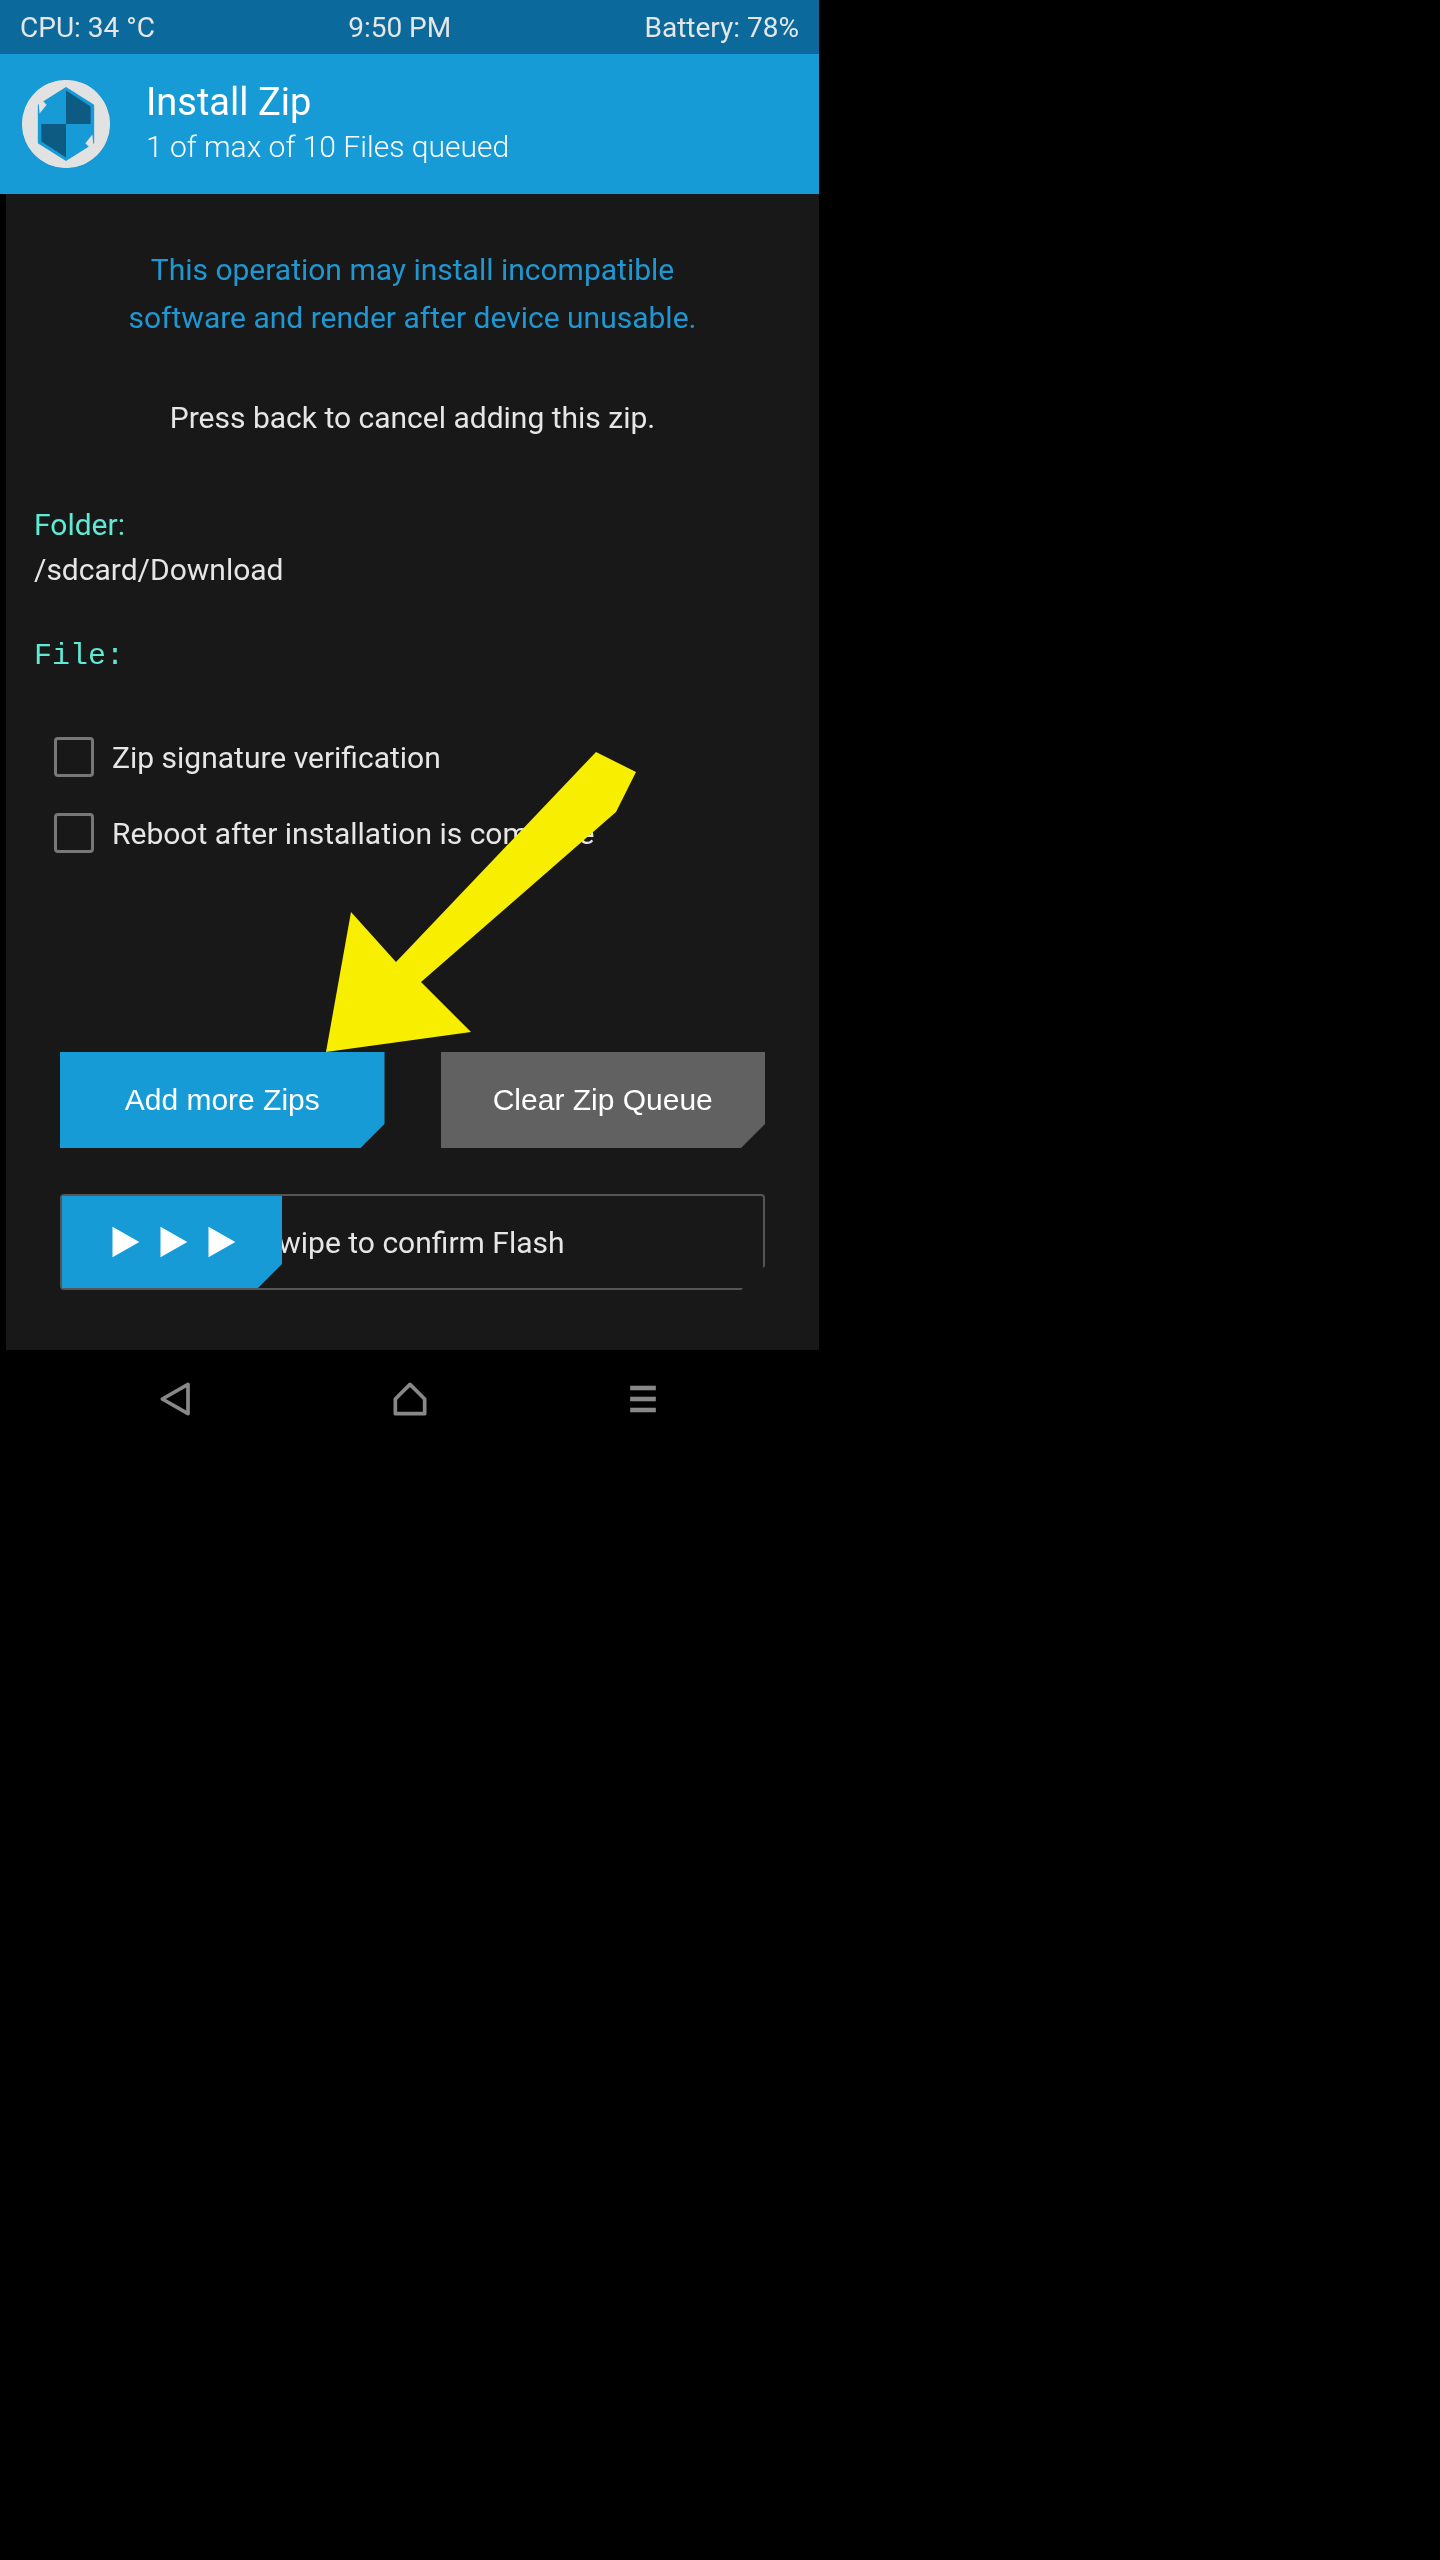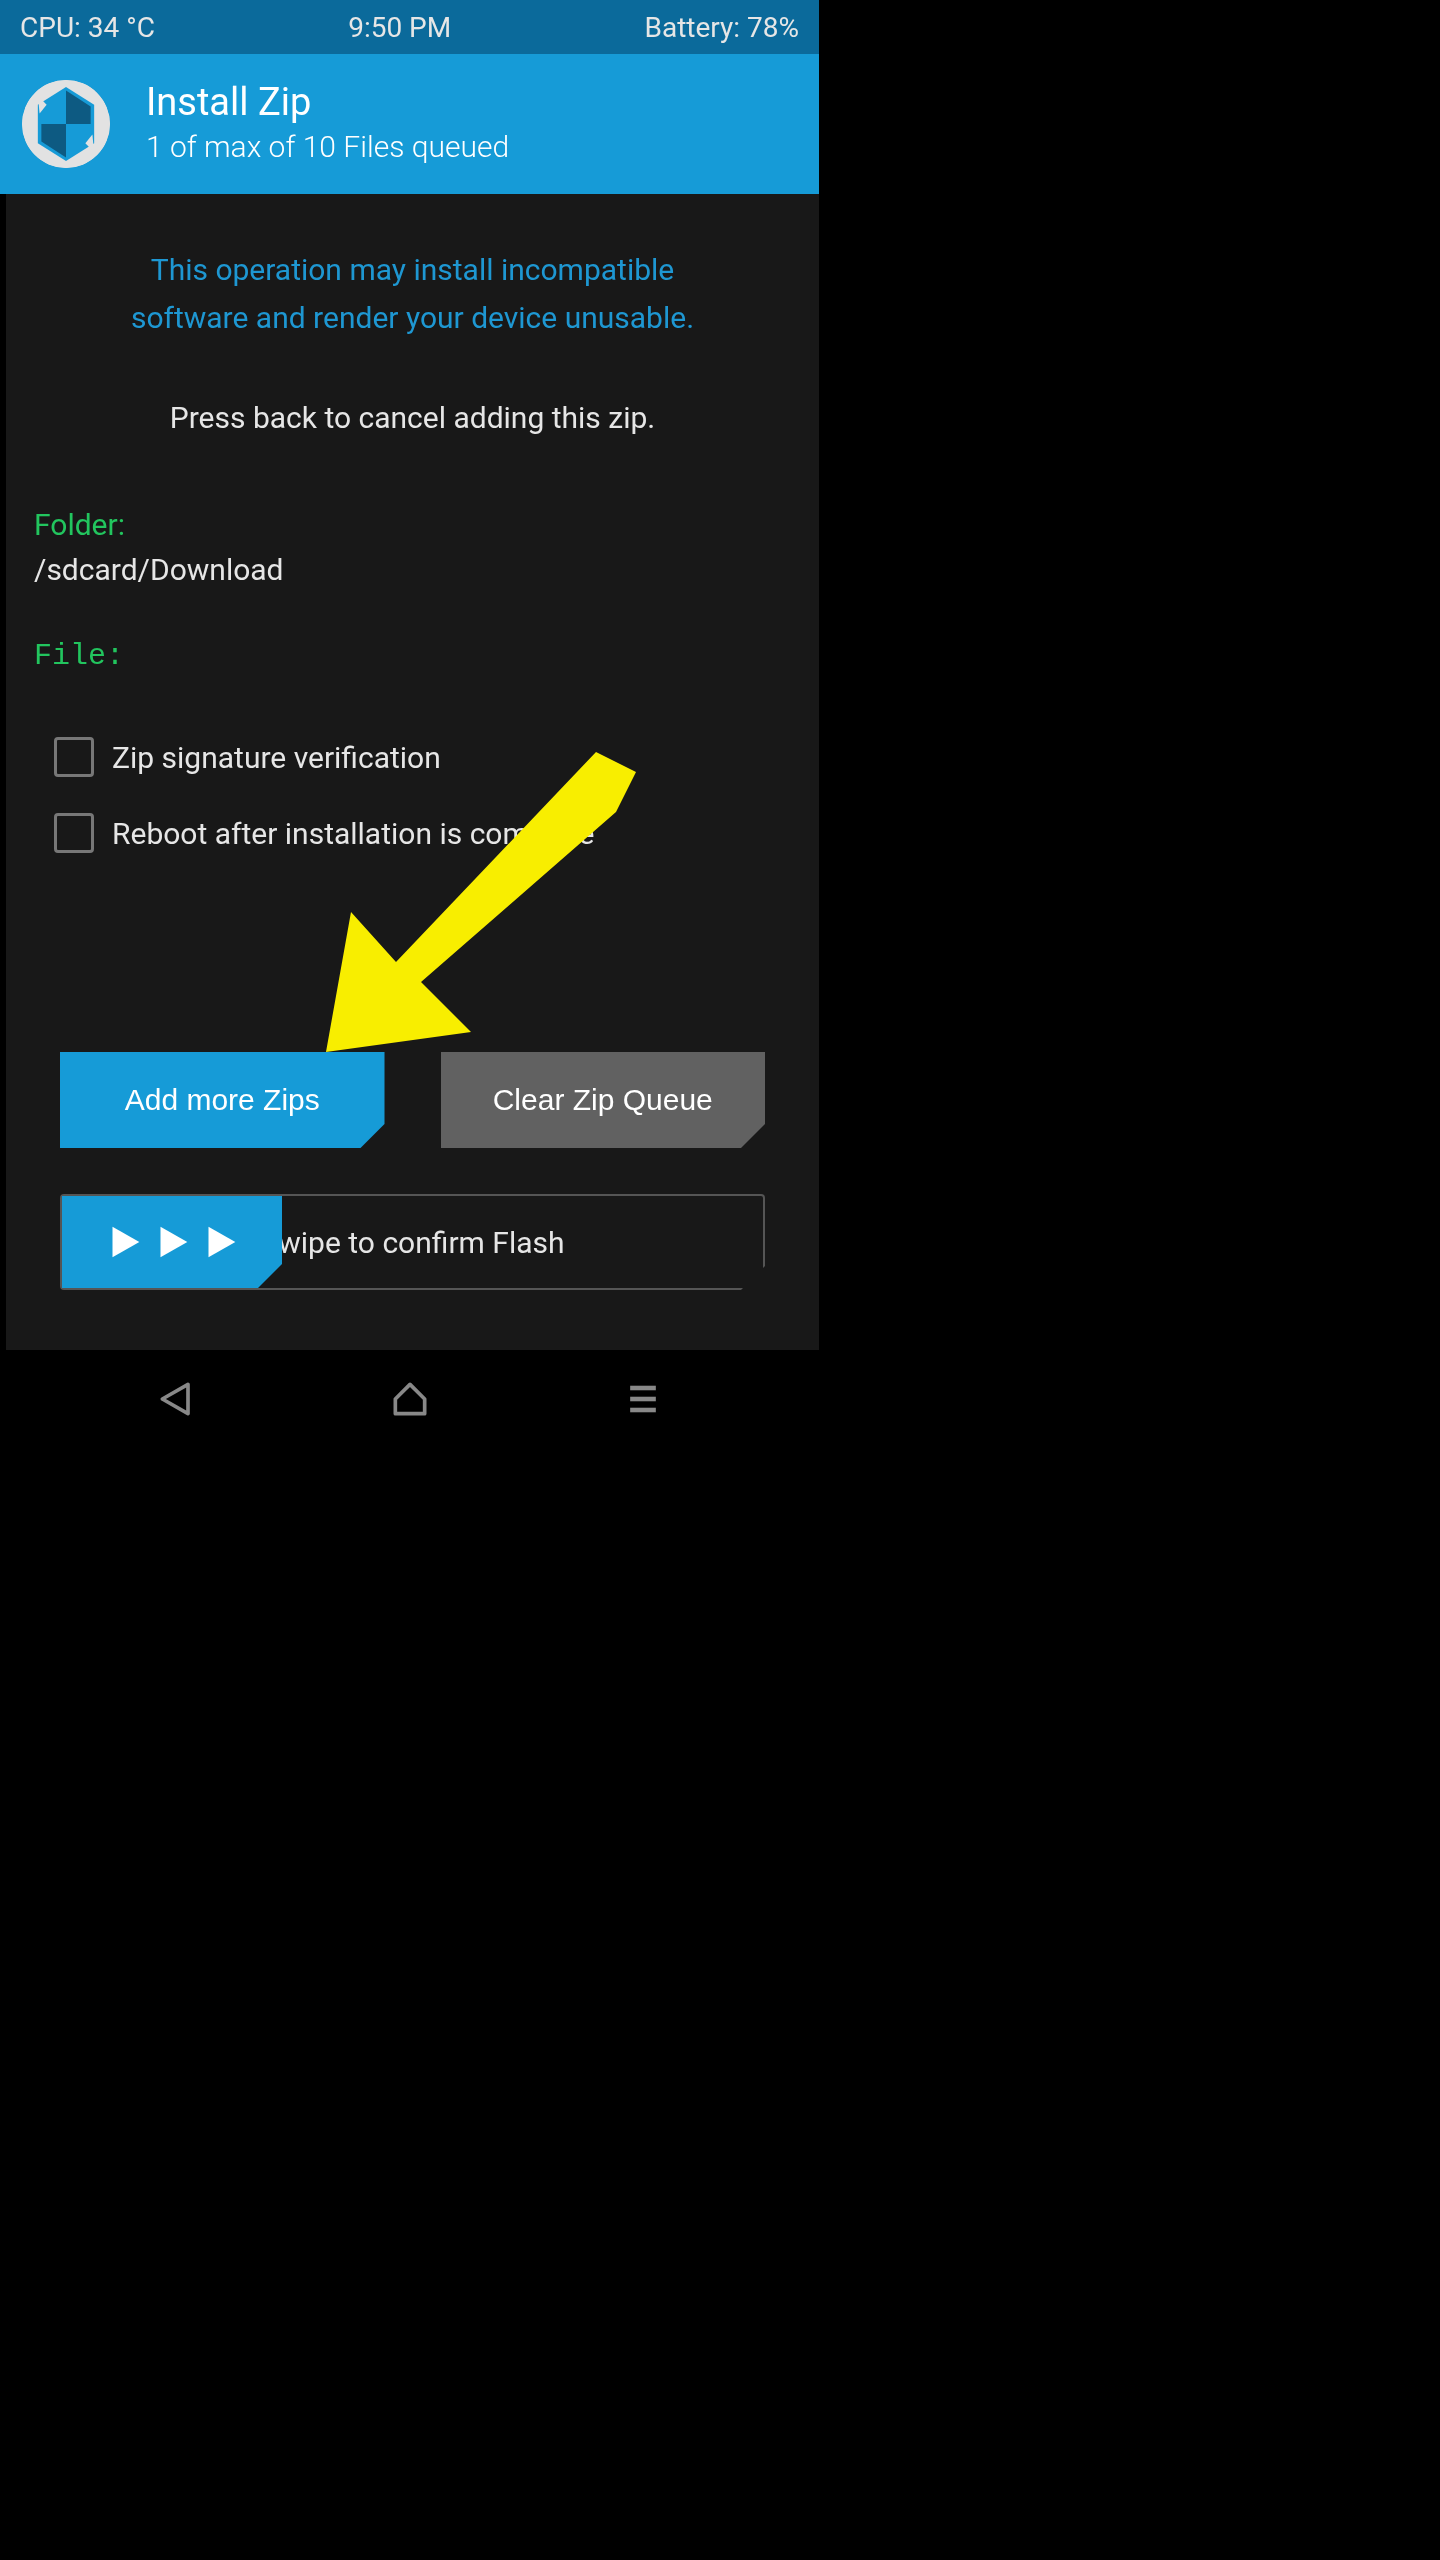--- a/index.html
+++ b/index.html
@@ -68,21 +68,21 @@
     font-weight: 400;
     padding: 0 30px;
   }
   .back-hint {
     color: #e6e6e6;
     font-size: 30px;
     text-align: center;
     margin-top: 58px;
   }
   .info-block { margin-top: 72px; }
-  .info-label { color: #22c55e; font-size: 30px; margin-bottom: 10px; }
+  .info-label { color: #5eead4; font-size: 30px; margin-bottom: 10px; }
   .info-value { color: #e6e6e6; font-size: 30px; }
   .info-block + .info-block { margin-top: 52px; font-family: Liberation Mono, monospace; }
   
   .check-row {
     display: flex;
     align-items: center;
     gap: 18px;
     margin-top: 54px;
     padding-left: 20px;
   }
@@ -197,21 +197,21 @@
     </div>
     <div class="header-text">
       <div class="header-title">Install Zip</div>
       <div class="header-subtitle">1 of max of 10 Files queued</div>
     </div>
   </div>
 
   <div class="content">
     <div class="warning">
       <span>This operation may install incompatible</span><br>
-      <span>software and render your device unusable.</span>
+      <span>software and render after device unusable.</span>
     </div>
     <div class="back-hint">Press back to cancel adding this zip.</div>
 
     <div class="info-block">
       <div class="info-label">Folder:</div>
       <div class="info-value">/sdcard/Download</div>
     </div>
     <div class="info-block">
       <div class="info-label">File:</div>
     </div>

